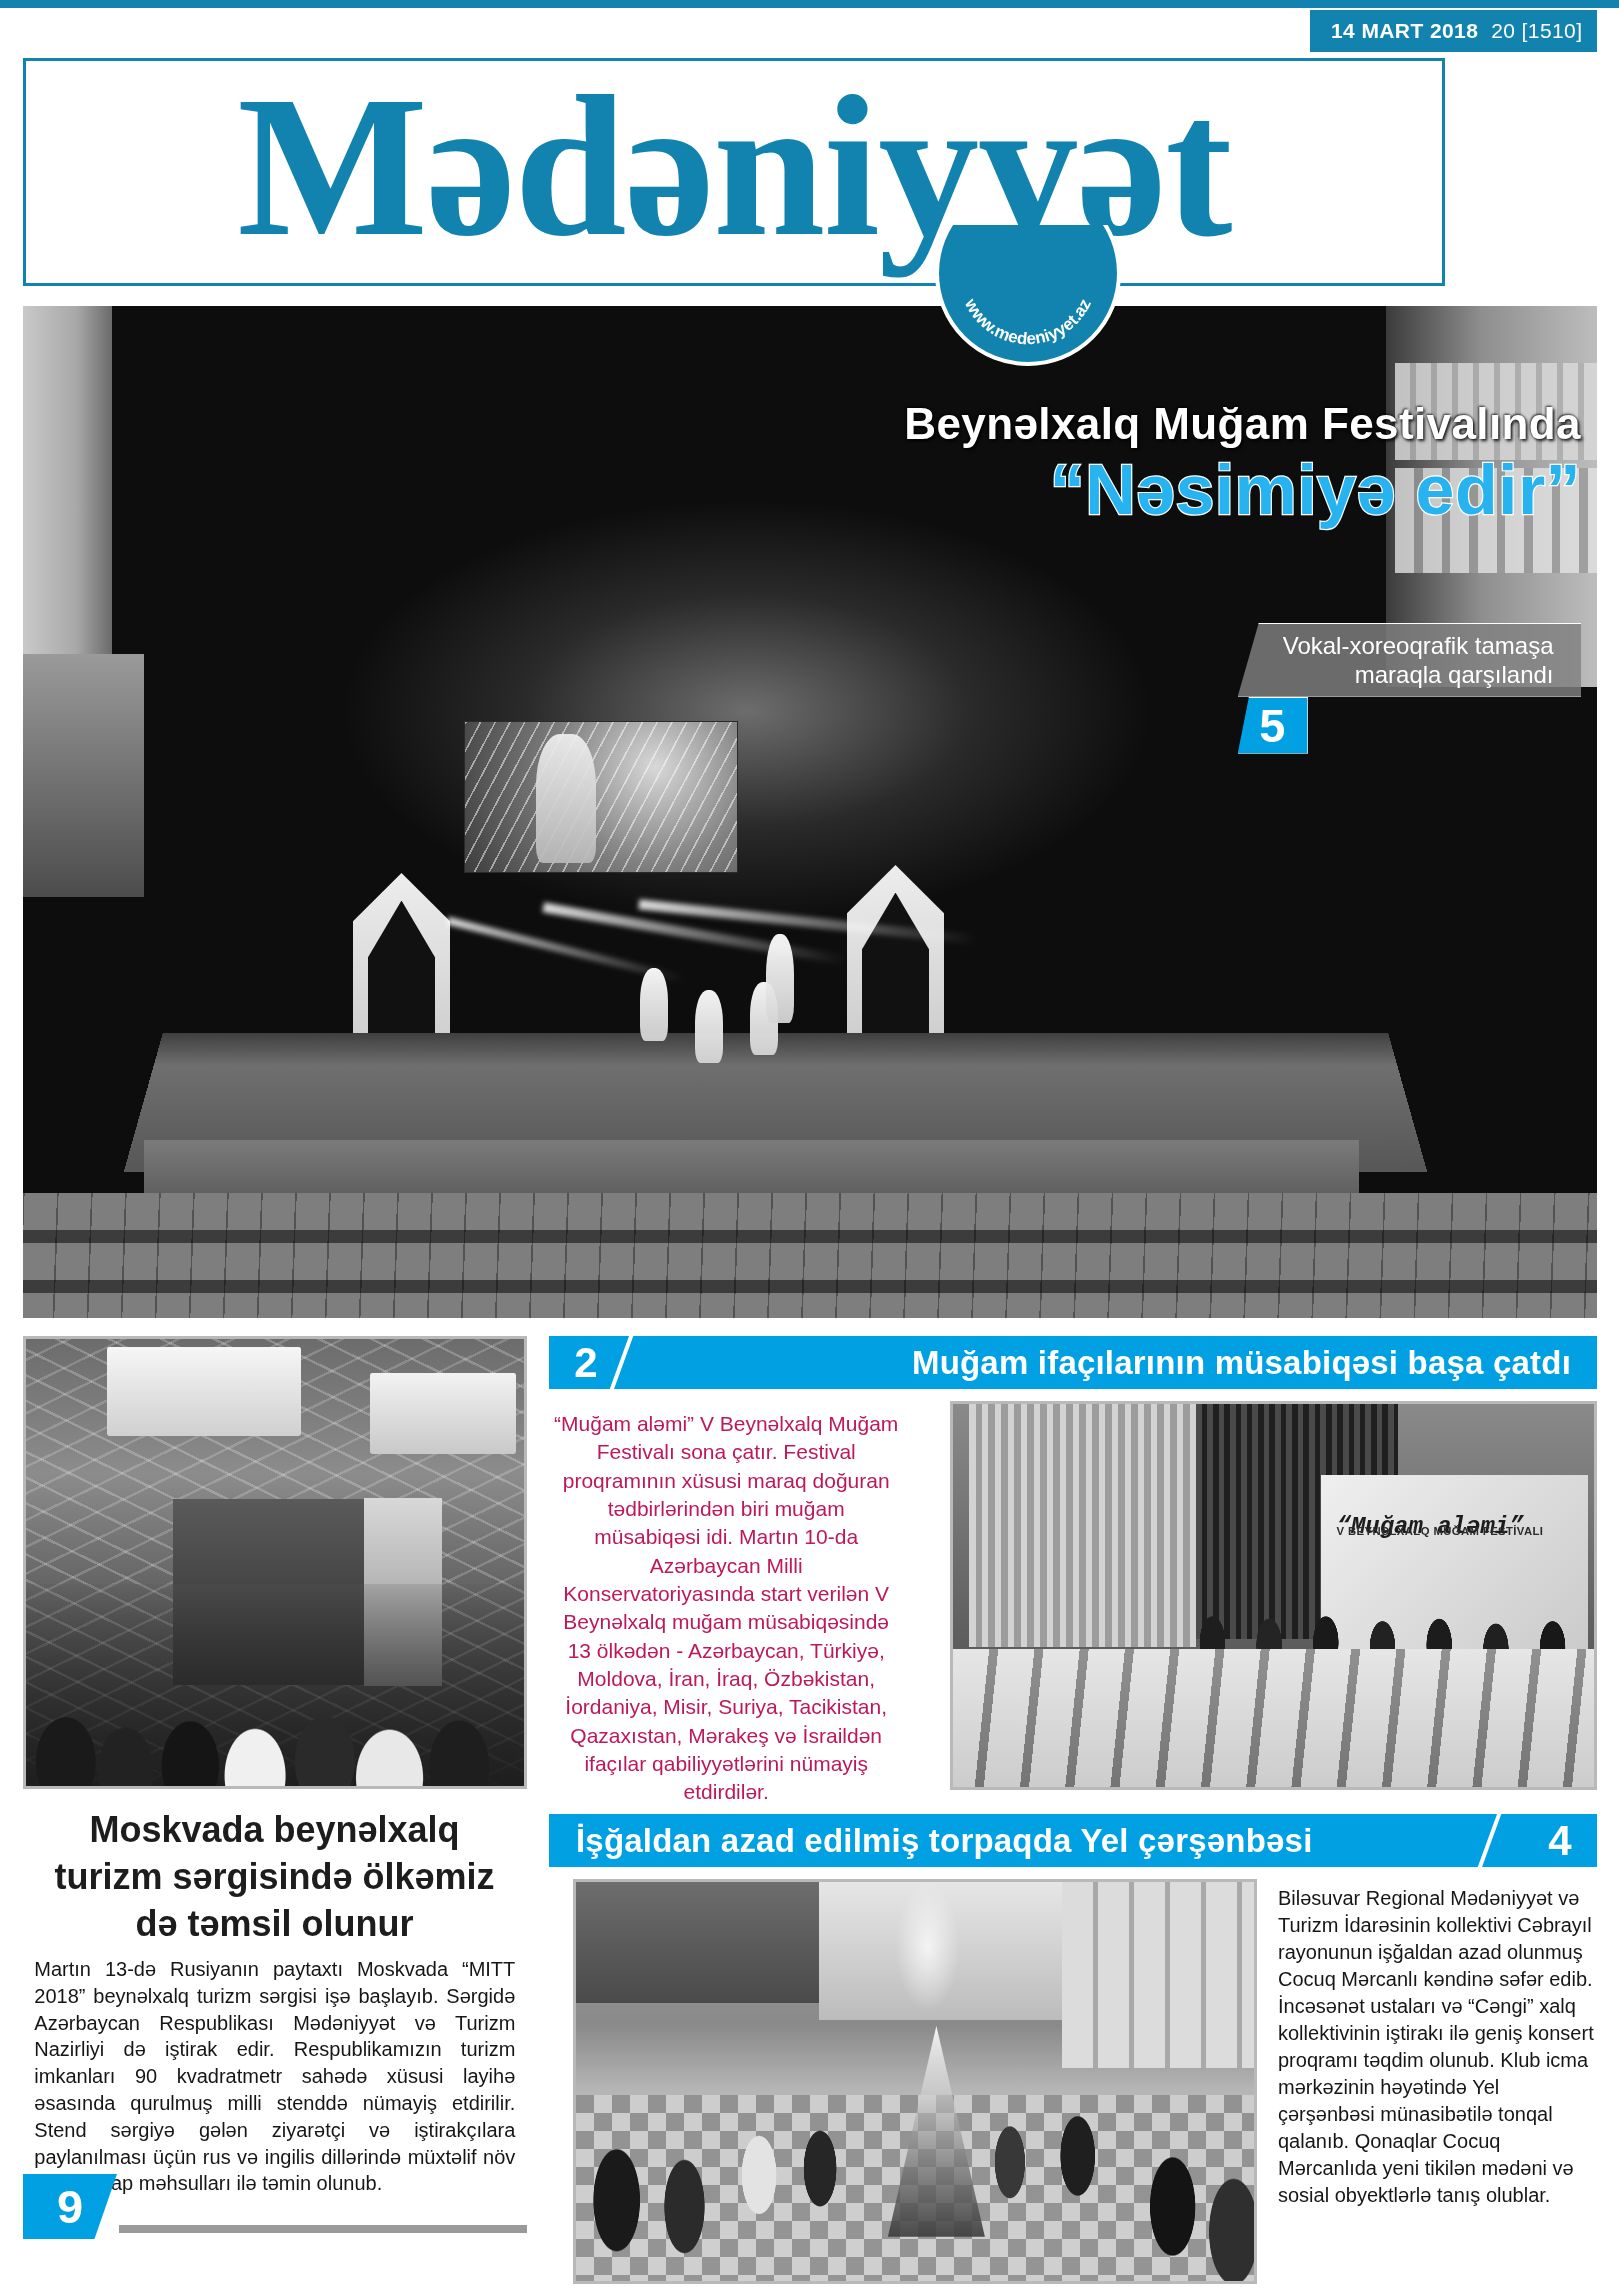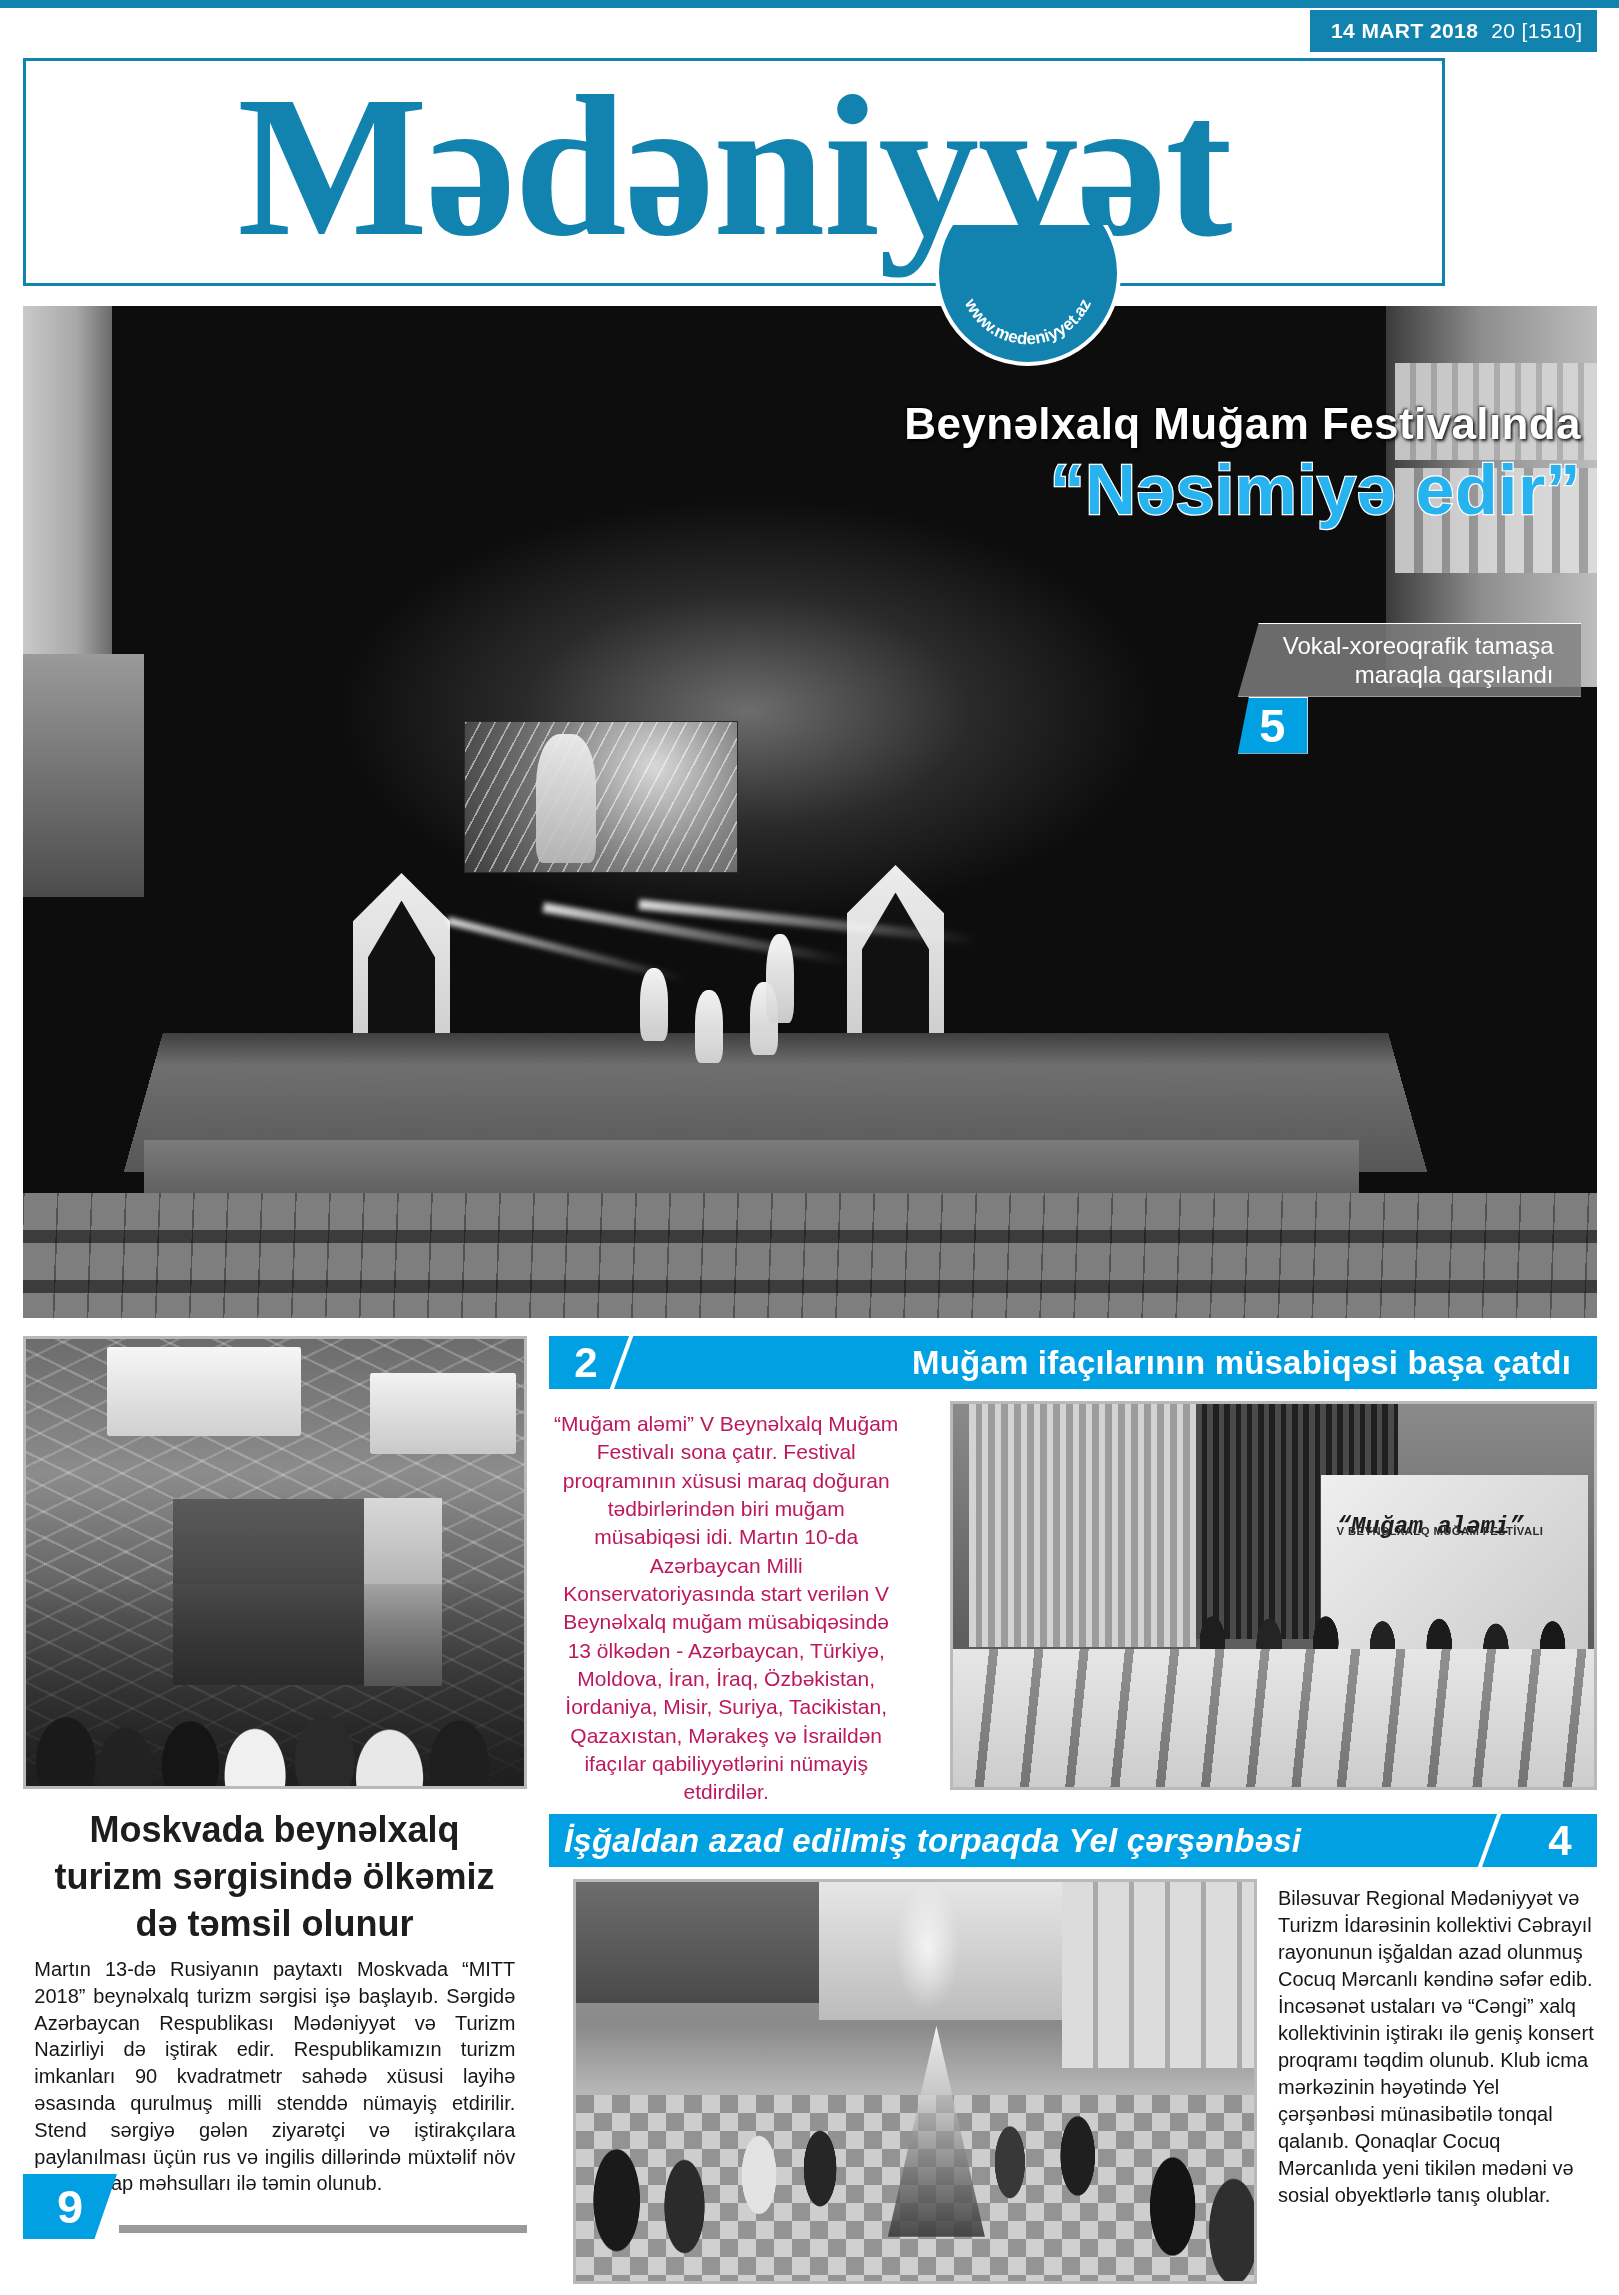--- a/index.html
+++ b/index.html
@@ -356,21 +356,21 @@
     transform: rotate(20deg); transform-origin: top center;
   }
   .sec-head .title {
     flex: 1;
     color: #fff; font-size: 33px; font-weight: bold;
     display:flex; align-items:center;
     white-space: nowrap;
     letter-spacing: 0.2px;
   }
   .sec-head.left-title .title { justify-content: flex-end; padding-right: 26px; }
-  .sec-head.right-num .title { justify-content: flex-start; padding-left: 15px; font-style: italic; }
+  .sec-head.right-num .title { justify-content: flex-start; padding-left: 27px; }
 
   .sec2 { position: absolute; left: 0; top: 0; width: 1048px; }
   .sec2-body {
     position: absolute; left: 3.2px; top: 74px; width: 348px;
     font-size: 21px; line-height: 1.35; color: #be185d;
     text-align: center;
   }
   .photo-mugam {
     position: absolute; left: 401px; top: 65px;
     width: 647px; height: 389px;

